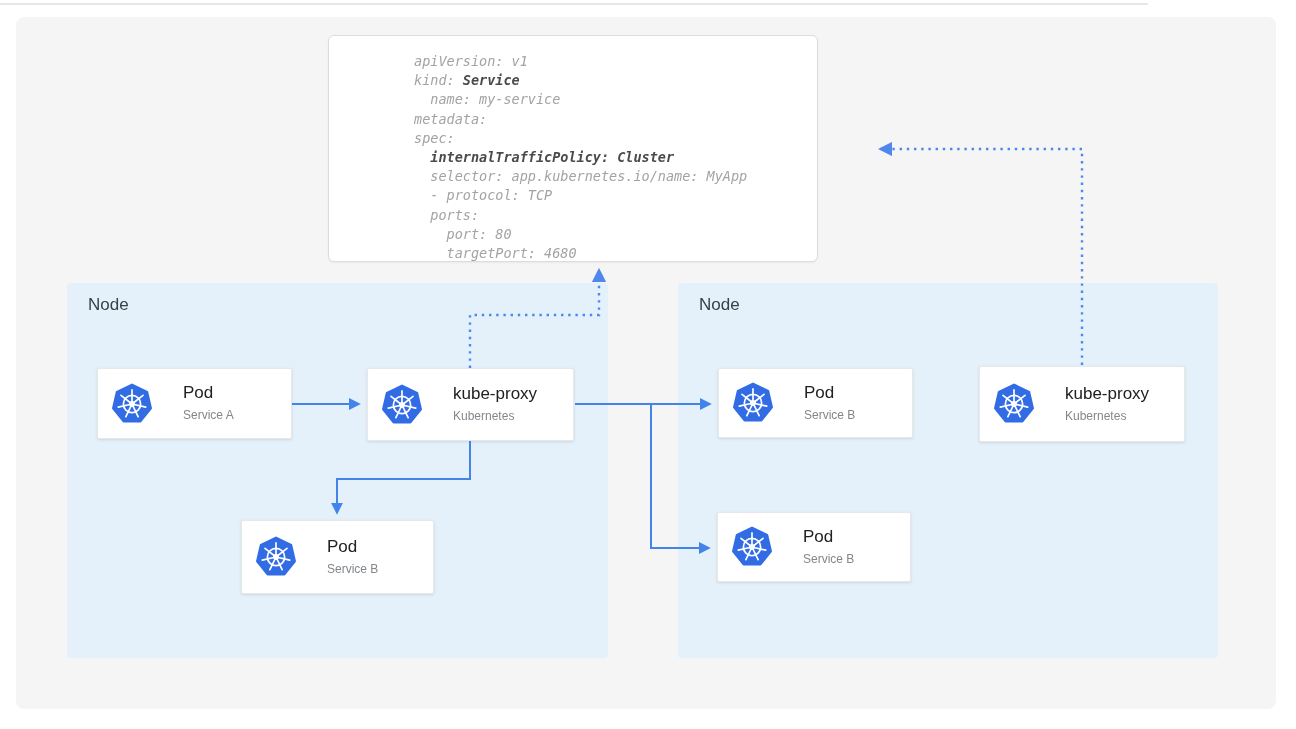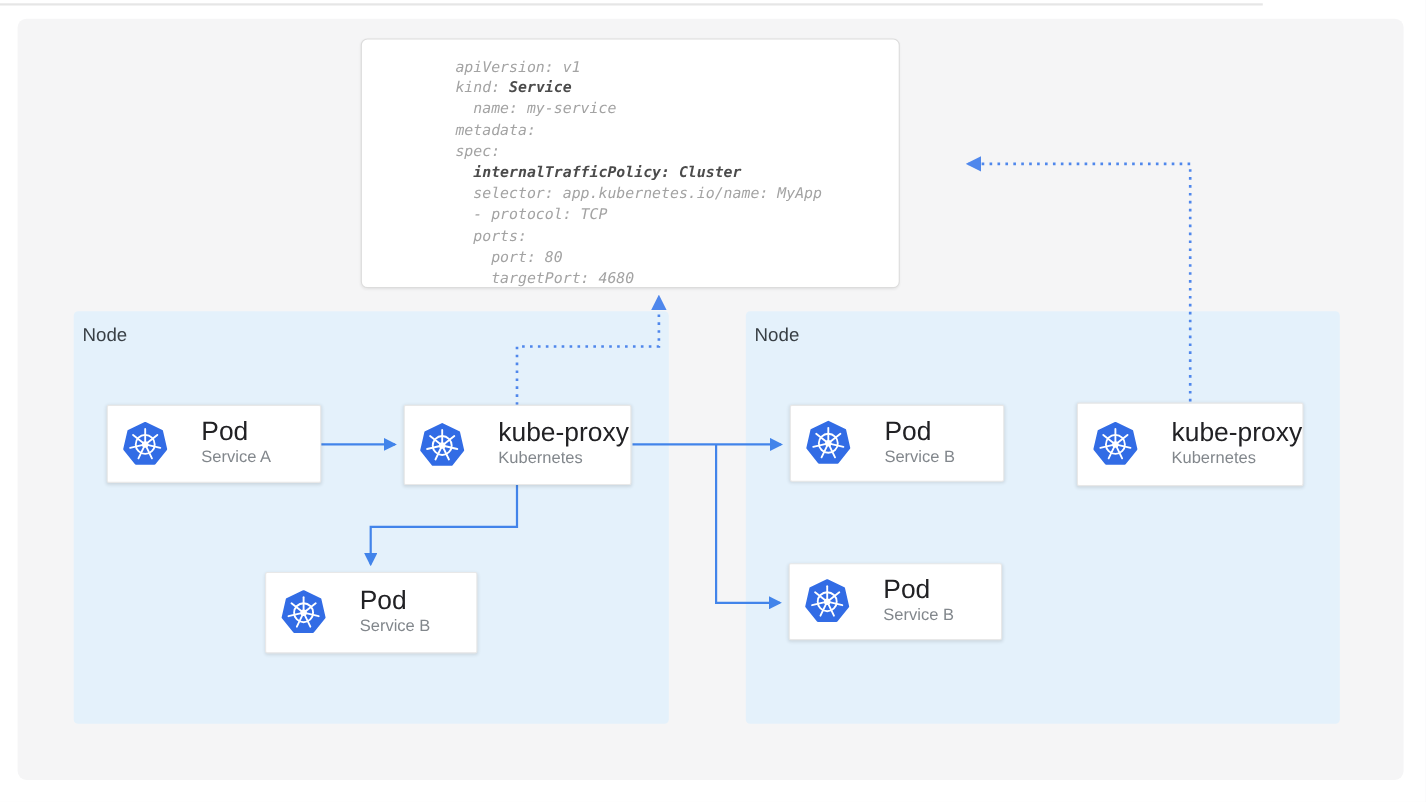--- a/index.html
+++ b/index.html
@@ -33,34 +33,34 @@
   .code-line{white-space:pre;}
   .code-line .bold{font-weight:bold;color:var(--code-dark);}
   
   .node{
     position:absolute;top:266px;width:541px;height:375px;
     background:var(--node-fill);border-radius:4px;z-index:0;
   }
   .node.left{left:51px;}
   .node.right{left:662px;width:540px;}
   .node-label{
-    position:absolute;left:8px;top:12px;
+    position:absolute;left:21px;top:12px;
     font-size:17px;color:#394046;
   }
   
   .box{
     position:absolute;background:#ffffff;border:1px solid #e8e8e8;
     border-radius:2px;box-shadow:0 1px 3px rgba(60,64,67,.14);
     display:flex;align-items:center;z-index:2;box-sizing:border-box;
     padding-left:13px;
   }
   .box .icon-slot{width:42px;height:44px;flex:0 0 auto;display:block;}
   .box .txt{margin-left:30px;}
-  .box .title{font-size:24px;color:#212124;line-height:21px;}
-  .box .subtitle{font-size:15px;color:#82878c;line-height:19px;margin-top:3px;}
+  .box .title{font-size:17px;color:#212124;line-height:21px;}
+  .box .subtitle{font-size:12px;color:#82878c;line-height:19px;margin-top:3px;}
   #pod-a      {left:81px; top:351px;width:195px;height:71px;}
   #kproxy-1   {left:351px;top:351px;width:207px;height:73px;}
   #pod-b-left {left:225px;top:503px;width:193px;height:74px;}
   #pod-b-tr   {left:702px;top:351px;width:195px;height:70px;}
   #pod-b-br   {left:701px;top:495px;width:194px;height:70px;}
   #kproxy-2   {left:963px;top:349px;width:206px;height:76px;}
   
   .wires{position:absolute;left:0;top:0;z-index:1;}
 </style>
 </head>

